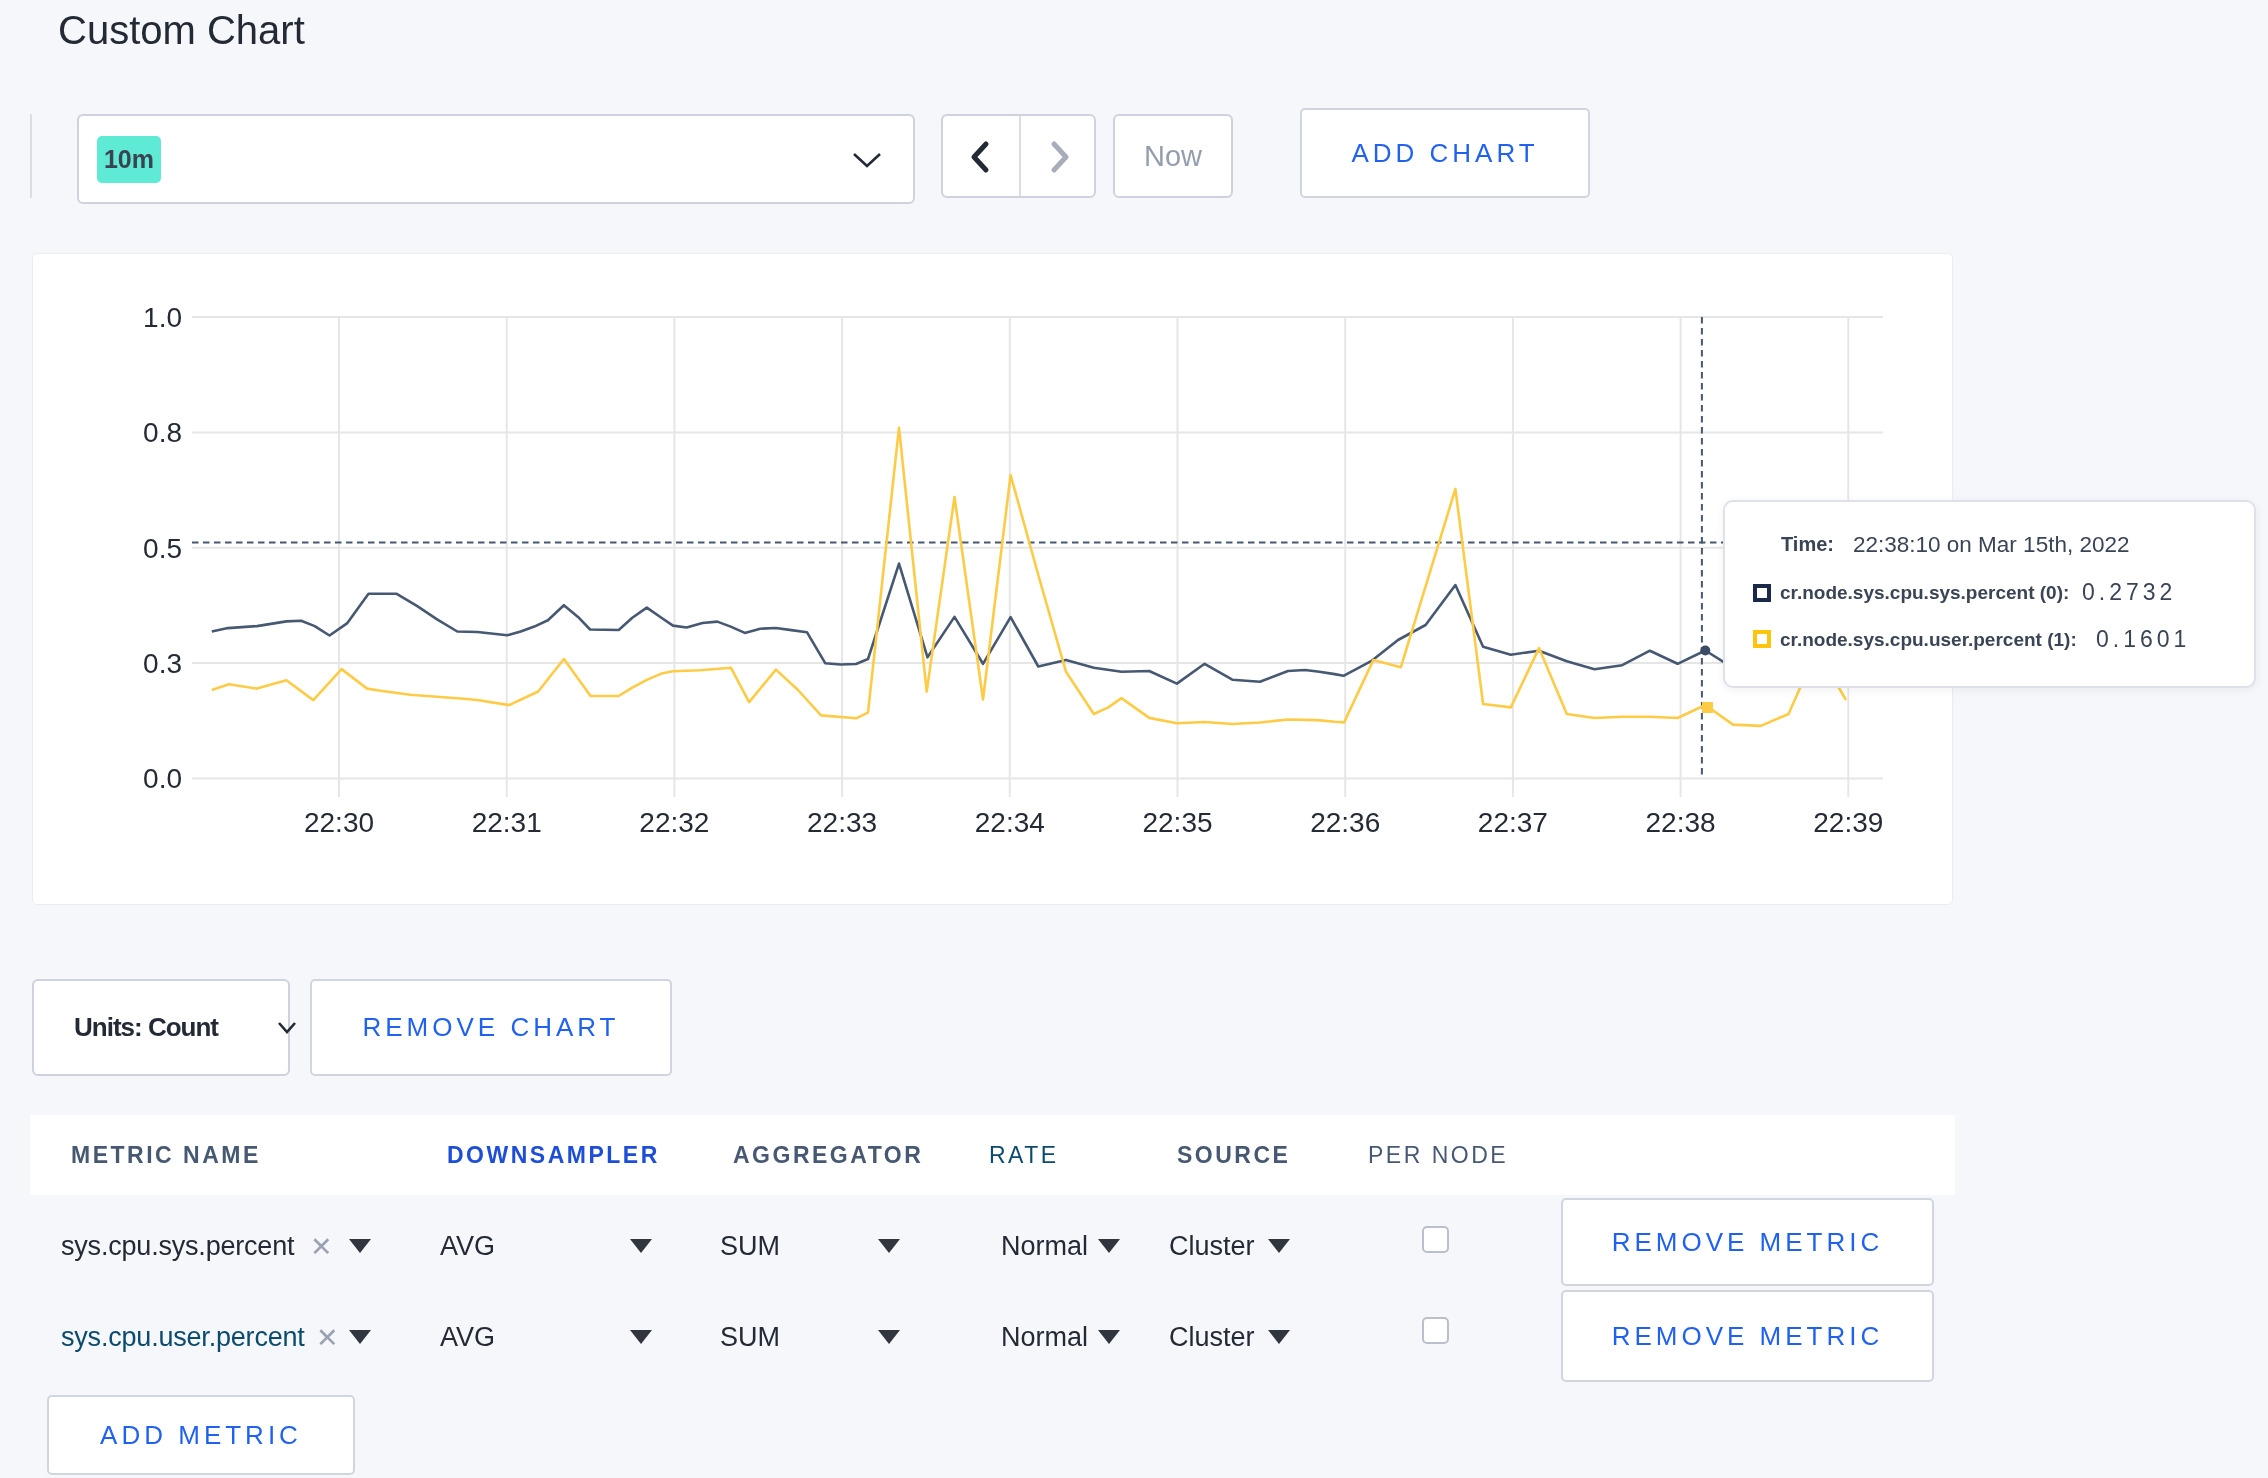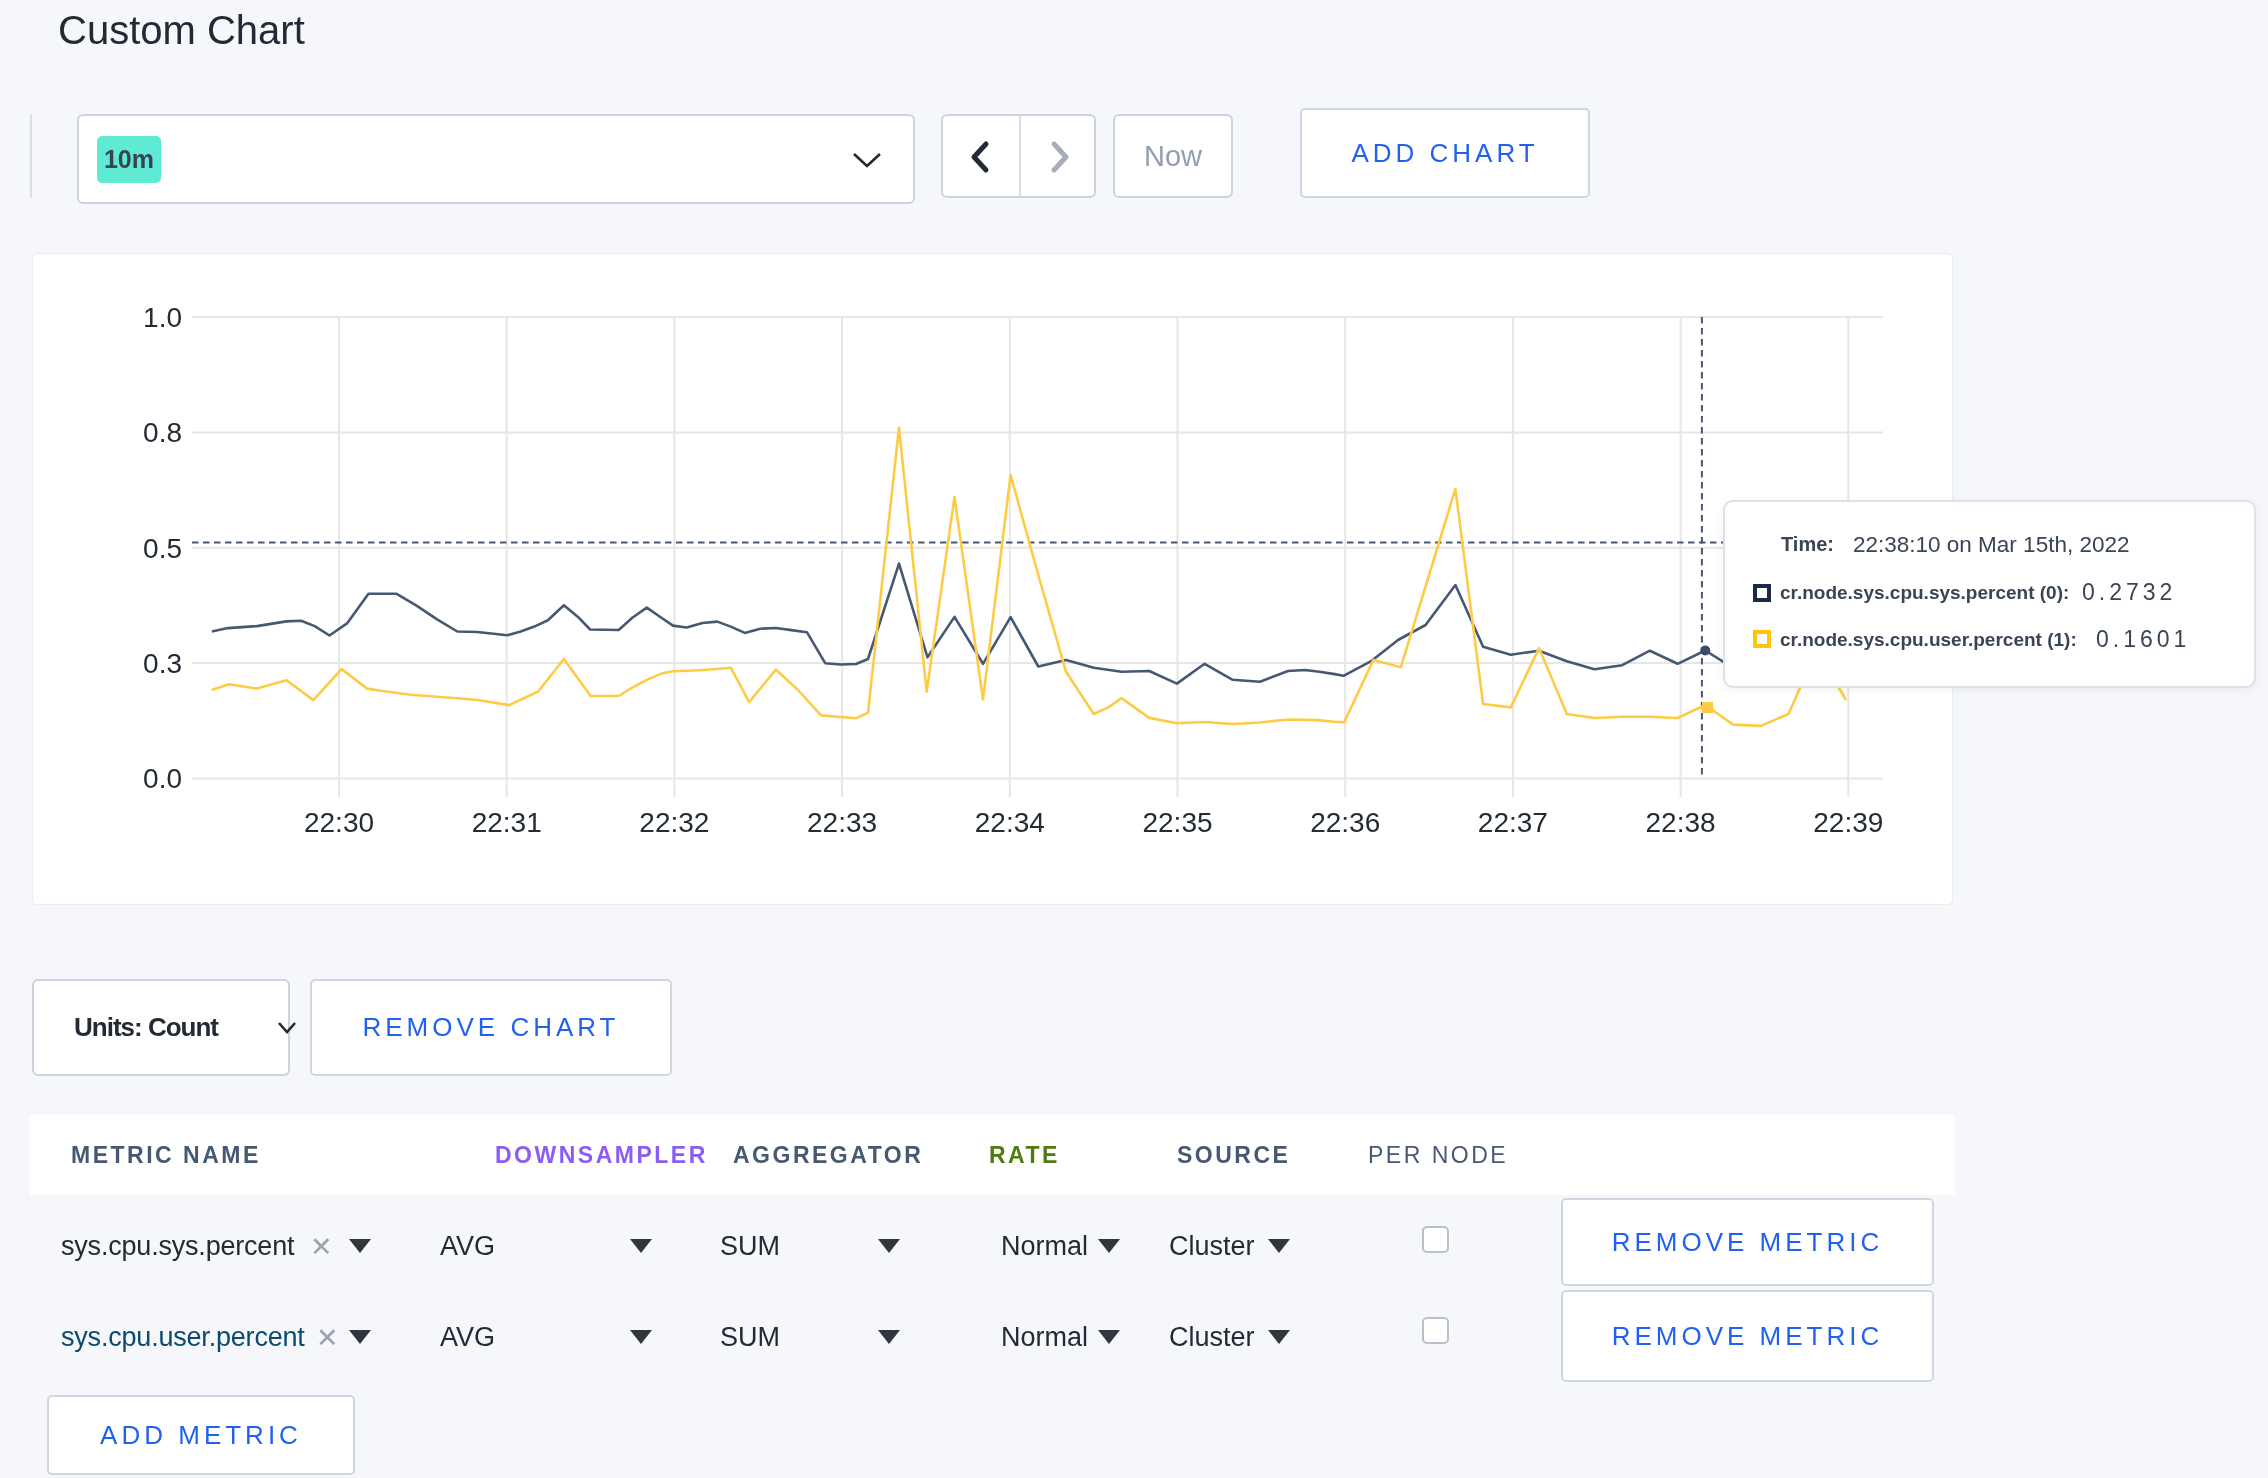--- a/index.html
+++ b/index.html
@@ -123,23 +123,23 @@
 <div class="abs box" style="left:32px; top:979px; width:258px; height:97px;">
   <div class="abs" style="left:40px; top:0; height:93px; display:flex; align-items:center; font-size:26px; letter-spacing:-1px; font-weight:bold; color:#242a35;">Units: Count</div>
   <svg class="abs" style="left:236px; top:33px;" width="34" height="28" viewBox="0 0 34 28">
       <polyline points="9,9 17,18 25,9" fill="none" stroke="#242a35" stroke-width="2.6"></polyline>
     </svg>
 </div>
 <div class="abs btn" style="left:310px; top:979px; width:362px; height:97px; font-size:26px;">REMOVE CHART</div>
 
 <div class="abs" style="left:30px; top:1115px; width:1925px; height:80px; background:#fff;"></div>
 <div class="abs" style="left:71px; top:1115px; height:80px; display:flex; align-items:center; font-size:23px; font-weight:bold; letter-spacing:2.5px; color:#475872;">METRIC NAME</div>
-<div class="abs" style="left:447px; top:1115px; height:80px; display:flex; align-items:center; font-size:23px; font-weight:bold; letter-spacing:2.5px; color:#8b5cf6;margin-left:48px;">DOWNSAMPLER</div>
+<div class="abs" style="left:447px; top:1115px; height:80px; display:flex; align-items:center; font-size:23px; font-weight:bold; letter-spacing:2.5px; color:#1d4ed8;">DOWNSAMPLER</div>
 <div class="abs" style="left:733px; top:1115px; height:80px; display:flex; align-items:center; font-size:23px; font-weight:bold; letter-spacing:2.5px; color:#475872;">AGGREGATOR</div>
-<div class="abs" style="left:989px; top:1115px; height:80px; display:flex; align-items:center; font-size:23px; font-weight:bold; letter-spacing:2.5px; color:#4d7c0f;">RATE</div>
+<div class="abs" style="left:989px; top:1115px; height:80px; display:flex; align-items:center; font-size:23px; font-weight:normal; letter-spacing:2.5px; color:#0c4a6e;">RATE</div>
 <div class="abs" style="left:1177px; top:1115px; height:80px; display:flex; align-items:center; font-size:23px; font-weight:bold; letter-spacing:2.5px; color:#475872;">SOURCE</div>
 <div class="abs" style="left:1368px; top:1115px; height:80px; display:flex; align-items:center; font-size:23px; font-weight:normal; letter-spacing:2.5px; color:#475872;text-align:right;">PER NODE</div>
 
 <div class="abs" style="left:61px; top:1231px; font-size:27px; letter-spacing:-0.2px; color:#242a35;">sys.cpu.sys.percent</div>
 <div class="abs" style="left:310px; top:1231px; font-size:27px; color:#9aa3b1;">✕</div>
 <div class="abs tri" style="left:349px; top:1239px;"></div>
 <div class="abs" style="left:440px; top:1231px; font-size:27px; color:#242a35;">AVG</div>
 <div class="abs tri" style="left:630px; top:1239px;"></div>
 <div class="abs" style="left:720px; top:1231px; font-size:27px; color:#242a35;">SUM</div>
 <div class="abs tri" style="left:878px; top:1239px;"></div>

